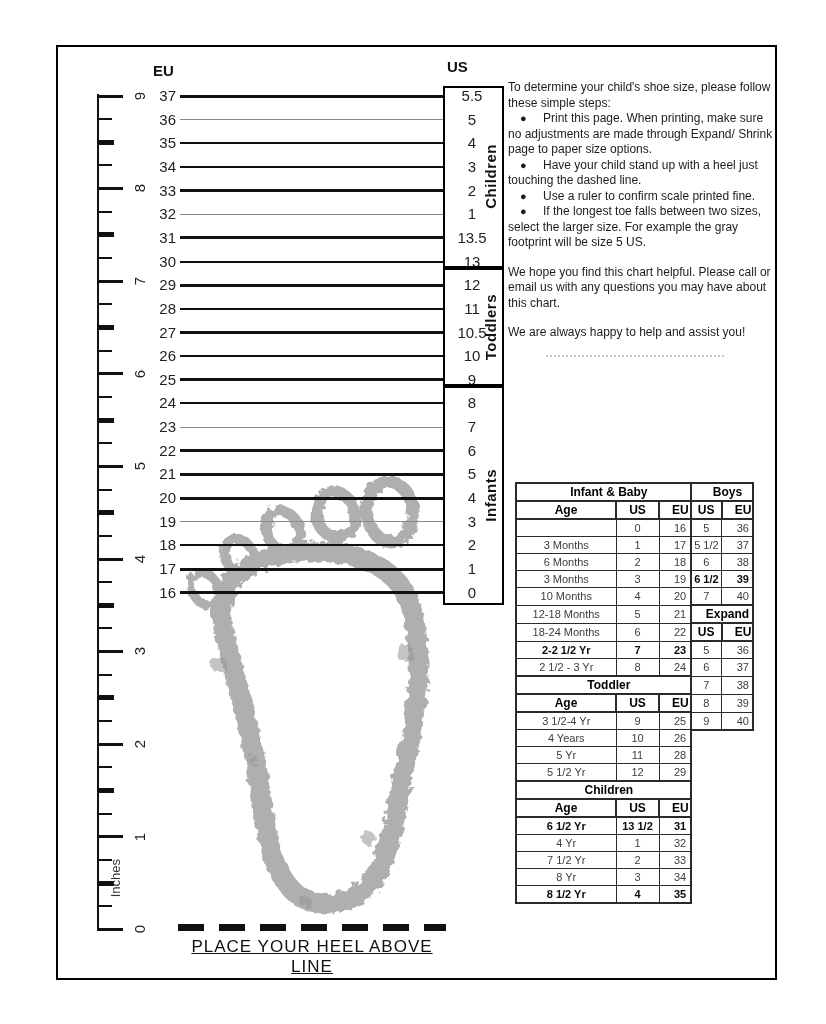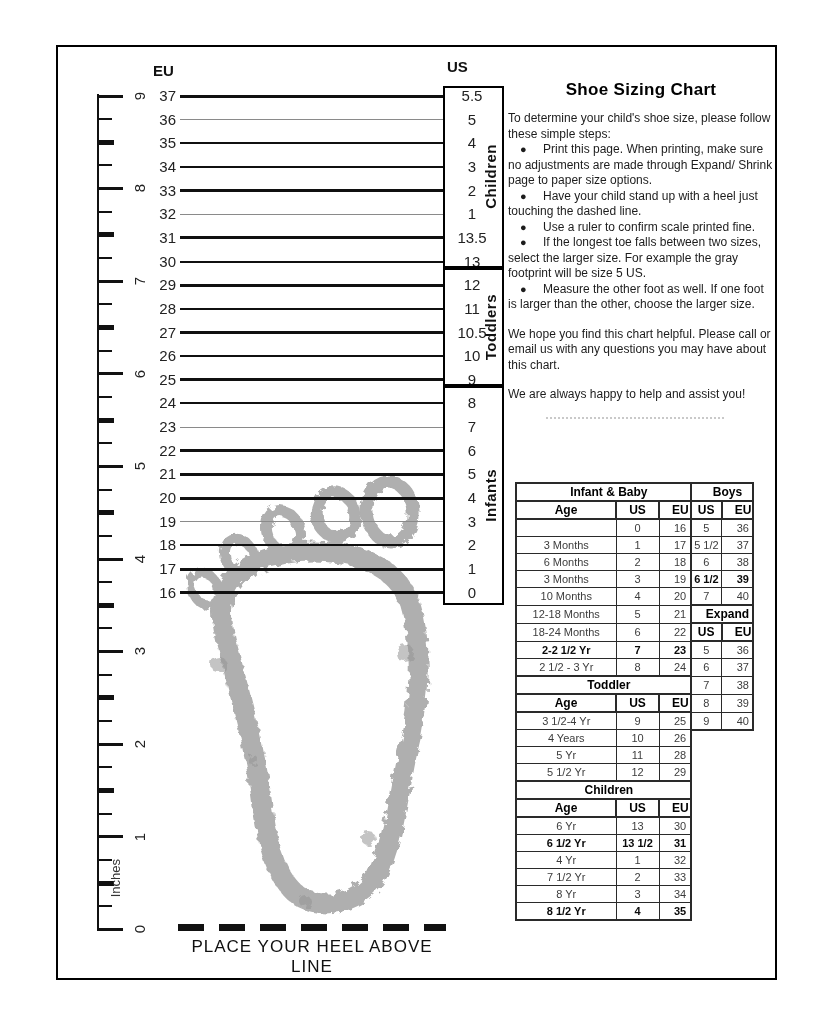--- a/index.html
+++ b/index.html
@@ -22,21 +22,21 @@
   .ruler-el{position:absolute;background:#111;}
   .ruler-num{position:absolute;left:129px;width:20px;height:20px;display:flex;align-items:center;justify-content:center;}
   .ruler-num .vtext{font-size:15px;color:#222;}
   .inches-label{position:absolute;left:106px;top:848px;width:18px;height:60px;display:flex;align-items:center;justify-content:center;}
   .inches-label .vtext{font-size:13px;color:#333;}
 
   
   .heel-dash{position:absolute;left:178px;top:924px;width:268px;height:7px;
              background:repeating-linear-gradient(90deg,#111 0 26px,transparent 26px 41px);}
   .heel-text{position:absolute;left:176px;top:937px;width:272px;text-align:center;
-             font-size:17px;letter-spacing:1px;color:#101010;}
+             font-size:17px;letter-spacing:1px;color:#101010;text-decoration:underline;}
 
   
   .instructions{position:absolute;left:508px;top:80px;width:266px;}
   .instr-title{text-align:center;font-size:17px;font-weight:bold;color:#000;margin-bottom:11px;letter-spacing:.3px;}
   .para{font-size:12px;line-height:15.5px;color:#1c1c1c;margin:0;}
   .para.gap{margin-top:14px;}
   .bullet-dot{display:inline-block;width:35px;padding-left:12px;box-sizing:border-box;font-size:11px;}
   .faint-line{margin:14px 0 0 38px;width:178px;border-top:2px dotted #c9c9c9;height:0;}
 
   
@@ -251,28 +251,26 @@
     </div>
 
   <div class="inches-label">
     <span class="vtext">Inches</span>
   </div>
 
   <div class="heel-dash"></div>
   <div class="heel-text">PLACE YOUR HEEL ABOVE LINE</div>
 
   <div class="instructions">
-    <div class="instr-title">Shoe Sizing Chart</div>
     <div id="paras">
         <div class="para">To determine your child's shoe size, please follow these simple steps:</div>
         <div class="para"><span class="bullet-dot">●</span>Print this page. When printing, make sure no adjustments are made through Expand/ Shrink page to paper size options.</div>
         <div class="para"><span class="bullet-dot">●</span>Have your child stand up with a heel just touching the dashed line.</div>
         <div class="para"><span class="bullet-dot">●</span>Use a ruler to confirm scale printed fine.</div>
         <div class="para"><span class="bullet-dot">●</span>If the longest toe falls between two sizes, select the larger size. For example the gray footprint will be size 5 US.</div>
-        <div class="para"><span class="bullet-dot">●</span>Measure the other foot as well. If one foot is larger than the other, choose the larger size.</div>
         <div class="para gap">We hope you find this chart helpful. Please call or email us with any questions you may have about this chart.</div>
         <div class="para gap">We are always happy to help and assist you!</div>
       </div>
     <div class="faint-line"></div>
   </div>
 
   <div class="size-table-wrap">
     <table class="sizes" id="size-table">
       <colgroup>
         <col style="width:100px">
@@ -396,26 +394,20 @@
             <td colspan="3" class="h bl2 br2">Children</td>
             <td colspan="2" class="ghost"></td>
           </tr>
           <tr>
             <td class="ch bl2">Age</td>
             <td class="ch">US</td>
             <td class="ch br2">EU</td>
             <td colspan="2" class="ghost"></td>
           </tr>
           <tr>
-            <td class="d bl2">6 Yr</td>
-            <td class="d">13</td>
-            <td class="d br2">30</td>
-            <td colspan="2" class="ghost"></td>
-          </tr>
-          <tr>
             <td class="d b bl2">6 1/2 Yr</td>
             <td class="d b">13 1/2</td>
             <td class="d b br2">31</td>
             <td colspan="2" class="ghost"></td>
           </tr>
           <tr>
             <td class="d bl2">4 Yr</td>
             <td class="d">1</td>
             <td class="d br2">32</td>
             <td colspan="2" class="ghost"></td>

